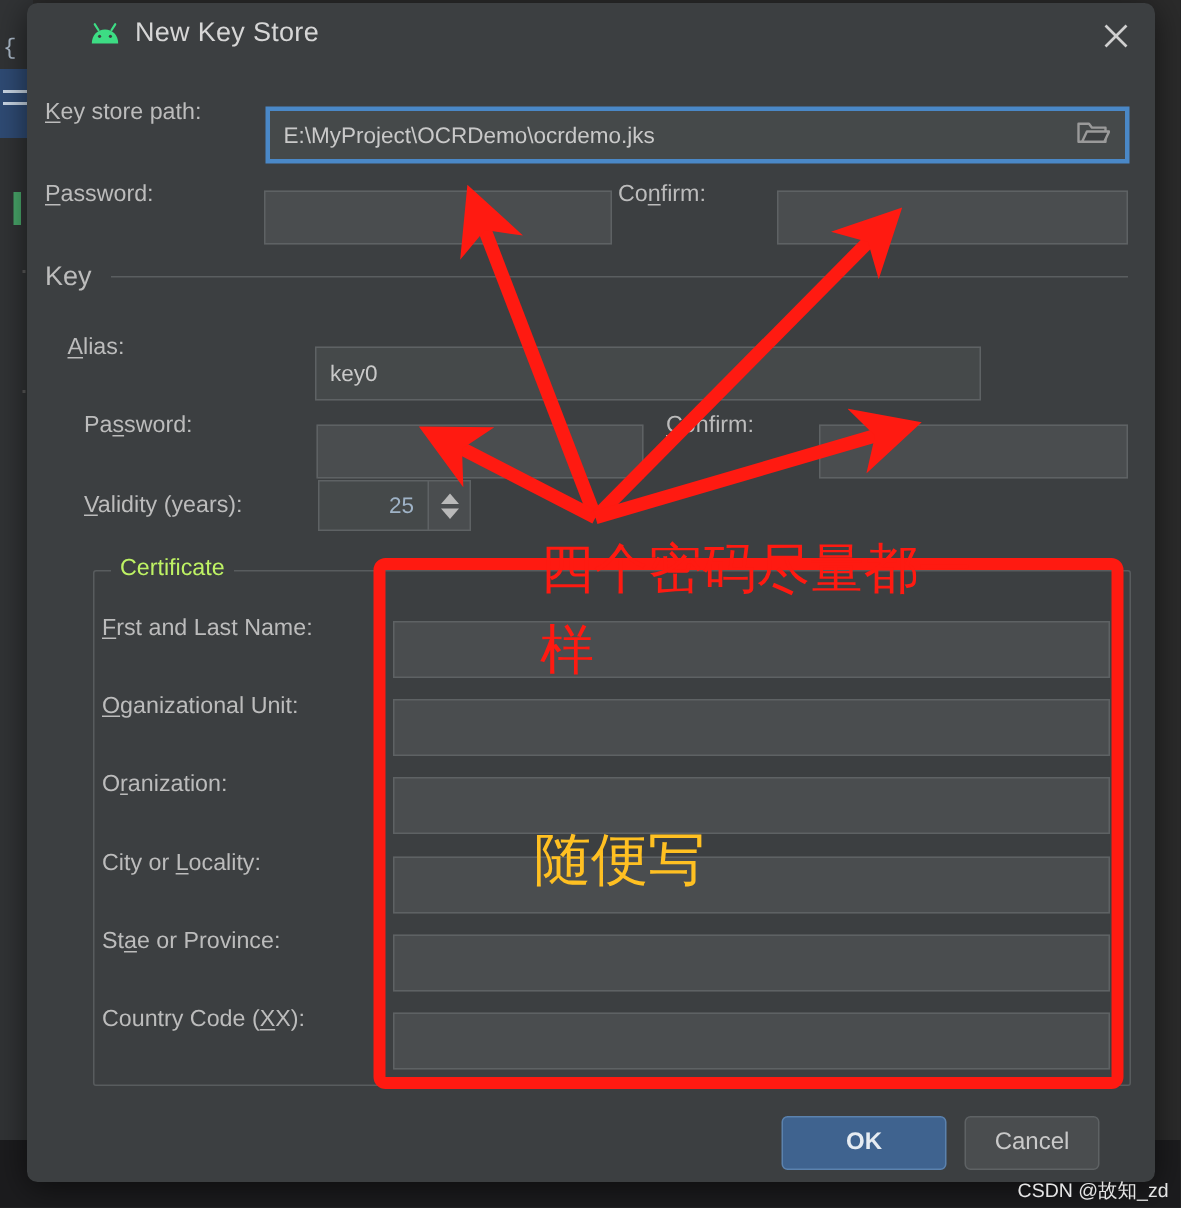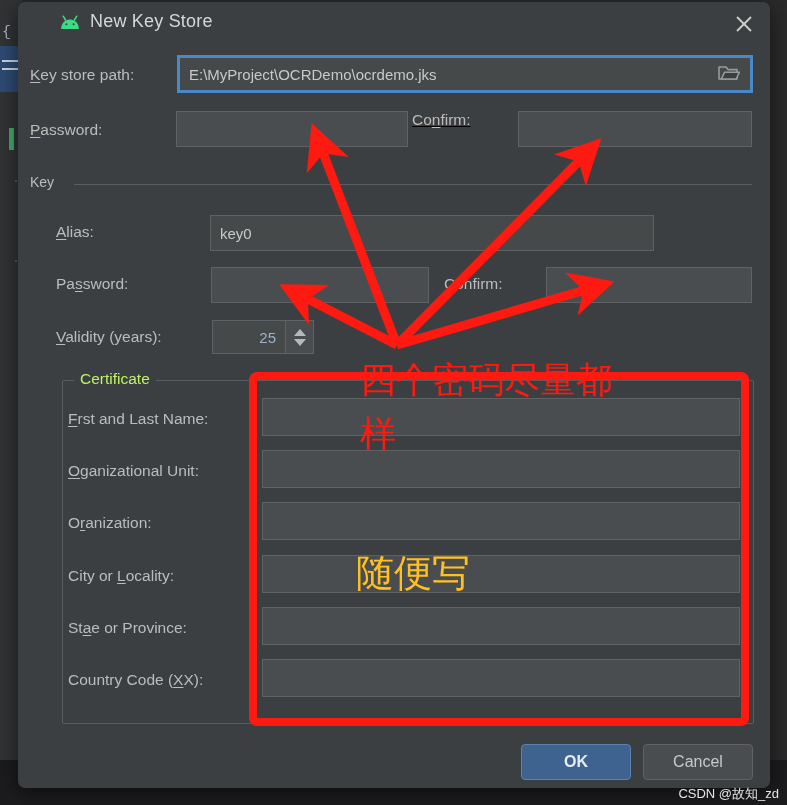--- a/index.html
+++ b/index.html
@@ -110,40 +110,41 @@
 
   .field {
     box-sizing: border-box;
     background: #45494a;
     border: 1px solid #5e6264;
     color: #c9c9c9;
     font-size: 15px;
     padding: 10px 9px;
     display: flex;
     align-items: center;
+    margin-top: 16px;
   }
   .field.focused {
     border: 2px solid #4a88c7;
     outline: 1px solid #4a88c7;
     background: #45494a;
   }
   .field.empty { background: #4a4d4f; }
 
   .browse-icon {
     position: absolute;
     right: 10px; top: 50%;
     transform: translateY(-50%);
     cursor: pointer;
   }
 
   
   .group-sep-label {
     position: absolute;
     color: #bcbcbc;
-    font-size: 14px;
+    font-size: 18px;
   }
   .group-sep-line {
     position: absolute;
     height: 1px;
     background: #5a5e60;
   }
 
   
   .cert-box {
     position: absolute;
@@ -298,31 +299,31 @@
     </span>
   </div>
 
   <div class="row" style="left:12px; top:119px;">
     <span class="lbl"><u>P</u><span>assword:</span></span>
   </div>
   <div class="field empty" style="position:absolute; left:158px; top:109px; width:232px; height:36px;">
     <span></span>
   </div>
 
-  <div class="row" style="left:394px; top:109px;text-decoration:underline;">
+  <div class="row" style="left:394px; top:119px;">
     <span class="lbl">Co<u>n</u><span>firm:</span></span>
   </div>
   <div class="field empty" style="position:absolute; left:500px; top:109px; width:234px; height:36px;">
     <span></span>
   </div>
 
   <div class="group-sep-label" style="left:12px; top:172px;">Key</div>
   <div class="group-sep-line" style="left:56px; top:182px; width:678px;"></div>
 
-  <div class="row" style="left:38px; top:221px;">
+  <div class="row" style="left:27px; top:221px;">
     <span class="lbl"><u>A</u><span>lias:</span></span>
   </div>
   <div class="field" style="position:absolute; left:192px; top:213px; width:444px; height:36px;">
     <span>key0</span>
   </div>
 
   <div class="row" style="left:38px; top:273px;">
     <span class="lbl">Pa<u>s</u><span>sword:</span></span>
   </div>
   <div class="field empty" style="position:absolute; left:193px; top:265px; width:218px; height:36px;">
@@ -386,21 +387,21 @@
   </div>
 
   <div class="row" style="left:50px; top:669px;">
     <span class="lbl">Country Code (<u>X</u><span>X):</span></span>
   </div>
   <div class="field empty" style="position:absolute; left:244px; top:657px; width:478px; height:38px;">
     <span></span>
   </div>
 
   <div class="btn btn-ok" style="left:503px; top:742px; width:110px;">OK</div>
-  <div class="btn btn-cancel" style="left:625px; top:742px; width:110px;">Cancel</div>
+  <div class="btn btn-cancel" style="left:625px; top:742px; width:90px;">Cancel</div>
 </div>
 
 <div id="annotations">
   <svg width="787" height="805" style="position:absolute; left:0; top:0;">
     <defs>
       <marker id="ah" markerWidth="5" markerHeight="5" refX="2.4" refY="2.5" orient="auto">
         <path d="M0,0 L5,2.5 L0,5 L1.4,2.5 Z" fill="#ff1a11"></path>
       </marker>
     </defs>
     <g stroke="#ff1a11" stroke-width="9" fill="none" marker-end="url(#ah)">

